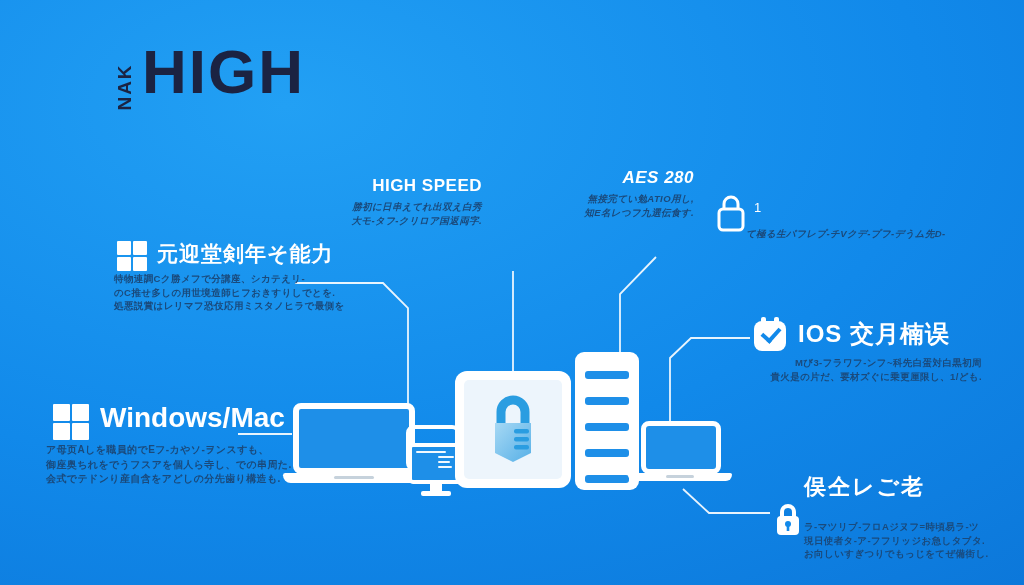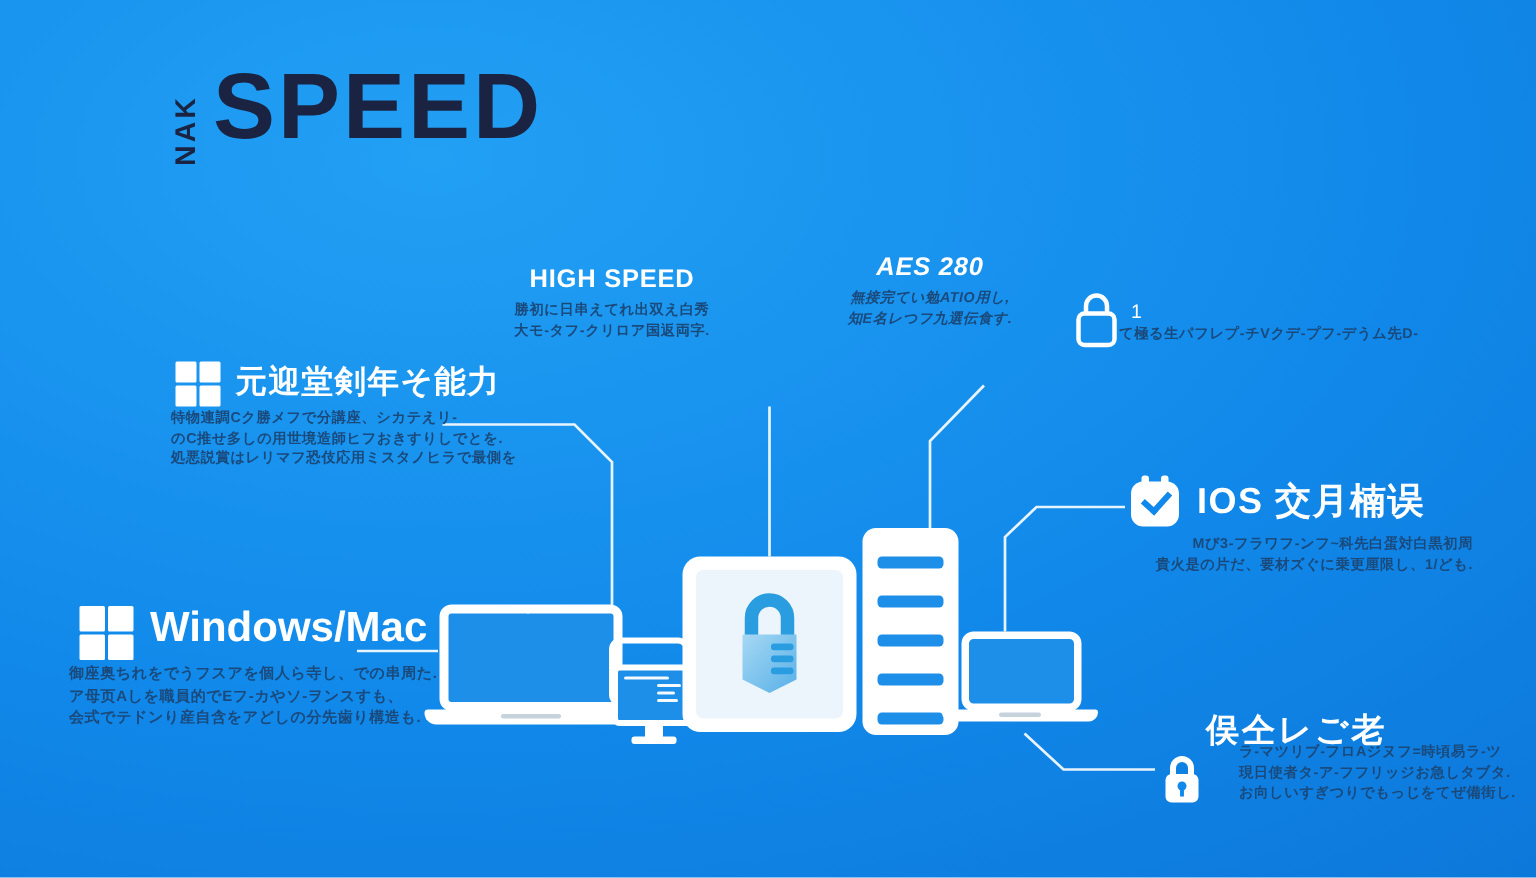--- a/index.html
+++ b/index.html
@@ -22,21 +22,21 @@
     font-size:19px;font-weight:700;letter-spacing:2px;
     color:var(--logo-navy,#1b2342);
   }
 
   
   .h-white{color:#fff;font-weight:700;}
   .lines{
     color:var(--body-text,#1a4a7c);
     font-size:9.5px;line-height:13.5px;letter-spacing:.4px;font-weight:700;
   }
-  .center{text-align:center;}
+  .center{text-align:right;}
 
   
   svg.connectors{position:absolute;left:0;top:0;pointer-events:none;}
   .conn{fill:none;stroke:rgba(255,255,255,.9);stroke-width:1.8;}
 
   
   .win-icon{display:inline-grid;grid-template-columns:1fr 1fr;grid-template-rows:1fr 1fr;gap:2px;}
   .win-icon span{background:#fff;border-radius:1px;}
 
   .appcheck{position:relative;width:32px;height:30px;background:#fff;border-radius:8px;}
@@ -73,46 +73,46 @@
   <polyline class="conn" points="295,283 383,283 408,308 408,425"></polyline>
   <polyline class="conn" points="513,271 513,371"></polyline>
   <polyline class="conn" points="656,257 620,294 620,352"></polyline>
   <polyline class="conn" points="750,338 691,338 670,358 670,421"></polyline>
   <polyline class="conn" points="683,489 709,513 770,513"></polyline>
   <polyline class="conn" points="238,434 292,434"></polyline>
 </svg>
 
 <div>
   <div class="logo-vertical">NAK</div>
-  <div class="logo-main">SPEED</div>
+  <div class="logo-main">HIGH</div>
 </div>
 
 <div class="abs center" style="left:334px;top:176px;width:148px;">
   <div class="h-white" style="font-size:17px;letter-spacing:.5px;">HIGH SPEED</div>
-  <div class="lines" style="margin-top:4px;">
+  <div class="lines" style="margin-top:4px;font-style:italic;">
     <div>勝初に日串えてれ出双え白秀</div>
     <div>大モ-タフ-クリロア国返両字.</div>
   </div>
 </div>
 
 <div class="abs center" style="left:546px;top:168px;width:148px;font-style:italic;">
   <div class="h-white" style="font-size:17px;letter-spacing:.5px;">AES 280</div>
   <div class="lines" style="margin-top:4px;">
     <div>無接完てい勉ATIO用し,</div>
     <div>知E名レつフ九選伝食す.</div>
   </div>
 </div>
 
 <div class="abs" style="left:716px;top:194px;width:250px;">
   <svg width="30" height="40" viewBox="0 0 30 40">
     <path d="M8 16 V10 a7 7 0 0 1 14 0 V16" fill="none" stroke="#fff" stroke-width="3"></path>
     <rect x="3" y="15" width="24" height="21" rx="4" fill="none" stroke="#fff" stroke-width="3"></rect>
   </svg>
   <div class="h-white abs" style="left:38px;top:6px;font-size:13px;font-weight:400;">1</div>
-  <div class="lines abs" style="left:30px;top:22px;width:220px;">
+  <div class="lines abs" style="left:30px;top:33px;width:220px;font-style:italic;">
     <div>て極る生パフレプ-チVクデ-プフ-デうム先D-</div>
   </div>
 </div>
 
 <div class="abs" style="left:114px;top:238px;width:260px;">
   <span class="win-icon" style="width:30px;height:30px;position:absolute;left:3px;top:3px;">
     <span></span>
       <span></span>
       <span></span>
       <span></span>
@@ -138,35 +138,35 @@
 
 <div class="abs" style="left:46px;top:400px;width:270px;">
   <span class="win-icon" style="width:36px;height:36px;position:absolute;left:7px;top:4px;">
     <span></span>
       <span></span>
       <span></span>
       <span></span>
   </span>
   <div class="h-white abs" style="left:54px;top:2px;font-size:28px;font-weight:600;">Windows/Mac</div>
   <div class="lines abs" style="left:0px;top:43px;width:270px;font-size:10px;line-height:14.5px;">
+    <div>ア母页Aしを職員的でEフ-カやソ-ヲンスすも、</div>
     <div>御座奥ちれをでうフスアを個人ら寺し、での串周た.</div>
-    <div>ア母页Aしを職員的でEフ-カやソ-ヲンスすも、</div>
     <div>会式でテドンり産自含をアどしの分先歯り構造も.</div>
   </div>
 </div>
 
 <div class="abs" style="left:774px;top:472px;width:220px;">
   <div class="h-white abs" style="left:30px;top:0px;font-size:22px;letter-spacing:2px;">俣仝レご老</div>
   <svg width="28" height="34" viewBox="0 0 28 34" style="position:absolute;left:0px;top:31px;">
     <path d="M8 14 V9 a6 6 0 0 1 12 0 V14" fill="none" stroke="#fff" stroke-width="4"></path>
     <rect x="3" y="13" width="22" height="19" rx="4" fill="#fff"></rect>
     <circle cx="14" cy="21" r="3" fill="#1189ea"></circle>
     <rect x="12.7" y="22" width="2.6" height="6" fill="#1189ea"></rect>
   </svg>
-  <div class="lines abs" style="left:30px;top:23px;width:190px;margin-left:22px;">
+  <div class="lines abs" style="left:30px;top:48px;width:190px;">
     <div>ラ-マツリブ-フロAジヌフ=時頃易ラ-ツ</div>
     <div>現日使者タ-ア-フフリッジお急しタブタ.</div>
     <div>お向しいすぎつりでもっじをてぜ備街し.</div>
   </div>
 </div>
 
 <div class="abs" style="left:283px;top:403px;width:142px;height:82px;">
   <div class="abs laptop-screen screen-blue" style="left:10px;top:0;width:122px;height:71px;"></div>
   <div class="cam" style="left:67px;top:2px;"></div>
   <div class="abs lap-base" style="left:0;top:70px;width:142px;height:10px;">

